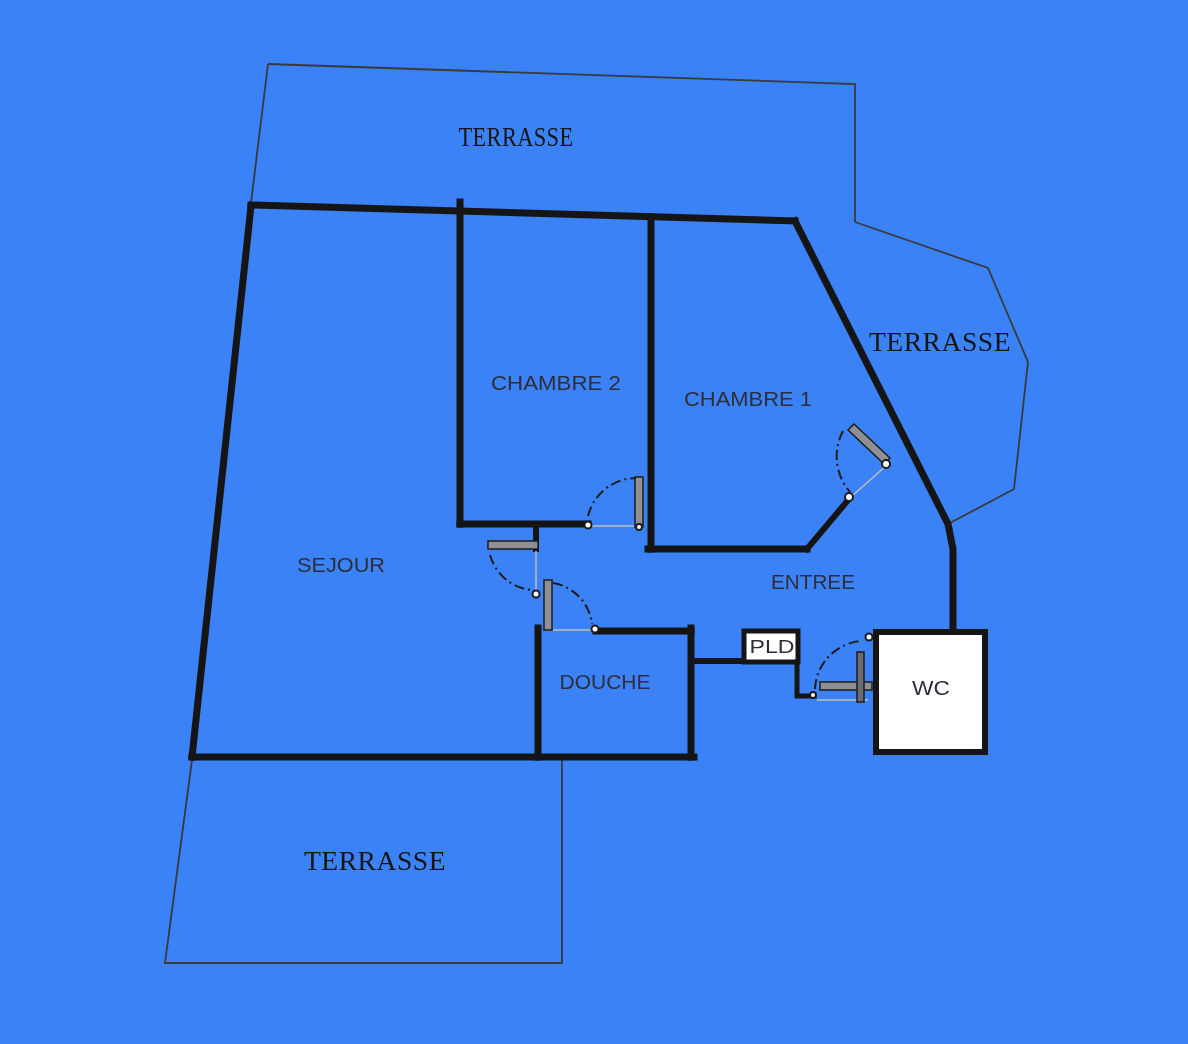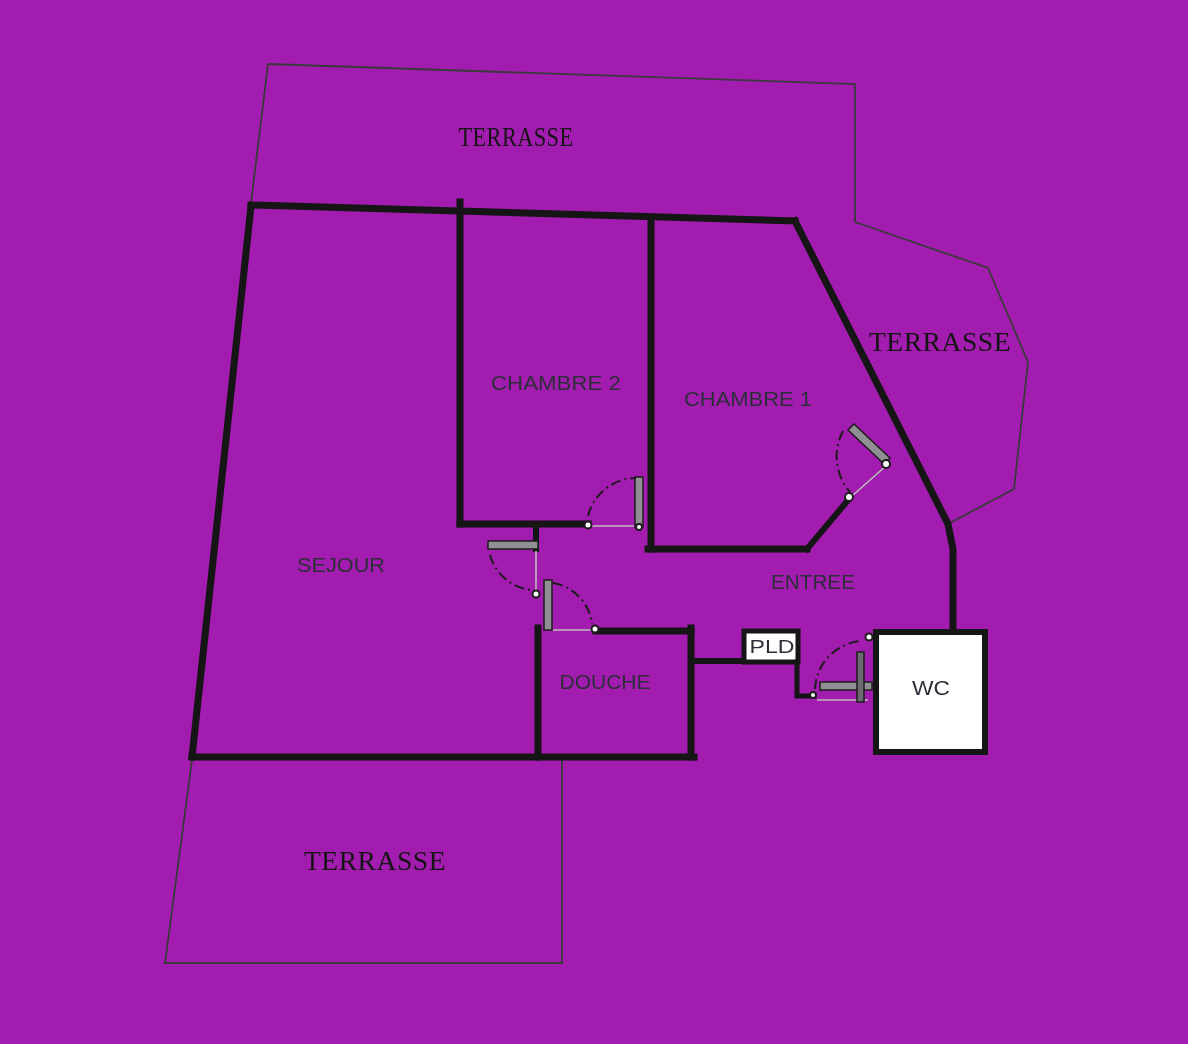--- a/index.html
+++ b/index.html
@@ -4,21 +4,21 @@
 <style>
   html, body {
     margin: 0;
     padding: 0;
     background: #ffffff;
   }
   .stage {
     position: relative;
     width: 1188px;
     height: 1044px;
-    background: #a21caf;
+    background: #3b82f6;
     overflow: hidden;
     font-family: "Liberation Sans", sans-serif;
     text-decoration: underline;
   }
   svg { display: block; }
 
   .wall      { stroke: #151515; stroke-width: 7; fill: none; stroke-linecap: square; stroke-linejoin: miter; }
   .wall-med  { stroke: #151515; stroke-width: 6; fill: none; stroke-linecap: square; }
   .wall-thin { stroke: #151515; stroke-width: 5; fill: none; stroke-linecap: square; }
   .terrace   { stroke: #3a3a3a; stroke-width: 1.8; fill: none; stroke-linecap: butt; stroke-linejoin: miter; }

